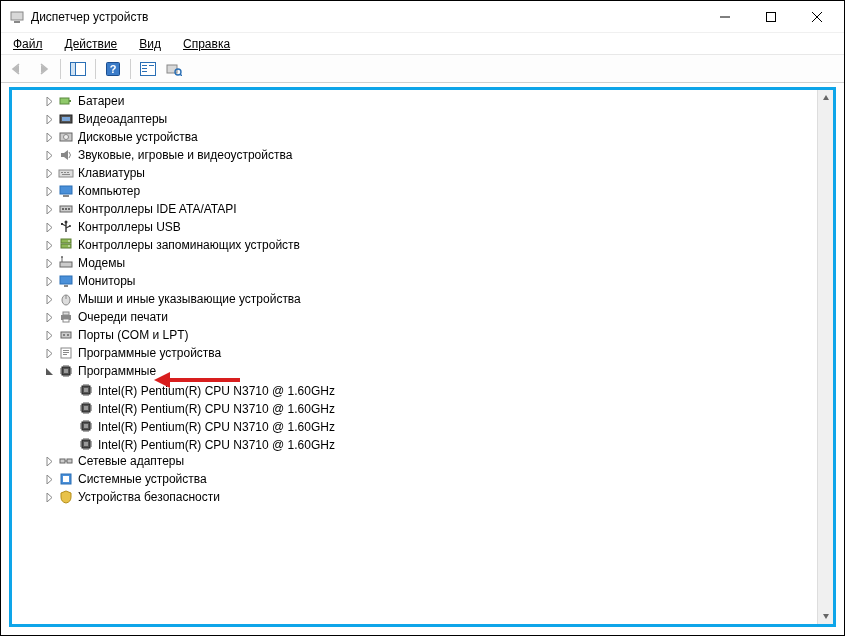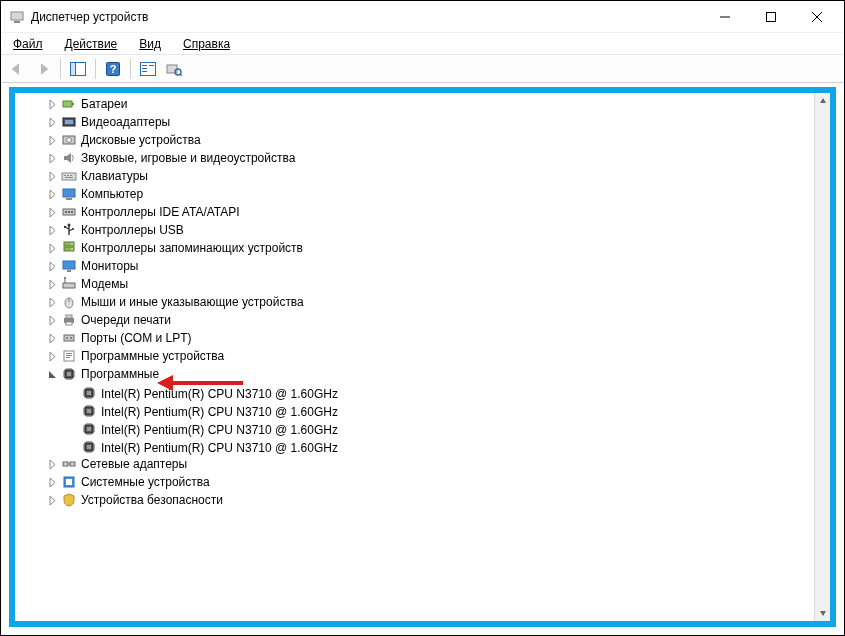--- a/index.html
+++ b/index.html
@@ -67,21 +67,21 @@
     width: 24px; height: 22px;
     display: flex; align-items: center; justify-content: center;
     border: 1px solid transparent;
     cursor: pointer;
   }
   .tbtn.disabled { opacity: .4; cursor: default; }
   .tsep { width: 1px; height: 20px; background: #d0d0d0; margin: 0 3px; }
   .content {
     flex: 1;
     position: relative;
-    border: 6px solid #0ea5e9;
+    border: 3px solid #0ea5e9;
     margin: 4px 8px 8px 8px;
     background: #fff;
     overflow: hidden;
   }
   .tree {
     position: absolute;
     inset: 0 16px 0 0;
     overflow: auto;
     padding: 2px 0;
   }
@@ -357,40 +357,40 @@
           <span class="label">Контроллеры запоминающих устройств</span>
         </div>
         <div class="row indent0">
           <span class="expander">
             <svg width="9" height="9" viewBox="0 0 9 9">
               <path d="M2 0 L7 4.5 L2 9 Z" fill="none" stroke="#888" stroke-width="1"></path>
             </svg>
           </span>
           <span class="dev-icon">
             <svg width="16" height="16" viewBox="0 0 16 16">
-              <rect x="2" y="3" width="12" height="8" fill="#4a90d9" stroke="#2a6fb5"></rect>
-              <rect x="6" y="12" width="4" height="2" fill="#888"></rect>
-            </svg>
-          </span>
-          <span class="label">Мониторы</span>
-        </div>
-        <div class="row indent0">
-          <span class="expander">
-            <svg width="9" height="9" viewBox="0 0 9 9">
-              <path d="M2 0 L7 4.5 L2 9 Z" fill="none" stroke="#888" stroke-width="1"></path>
-            </svg>
-          </span>
-          <span class="dev-icon">
-            <svg width="16" height="16" viewBox="0 0 16 16">
               <rect x="2" y="7" width="12" height="5" fill="#ccc" stroke="#666"></rect>
               <line x1="4" y1="7" x2="4" y2="2" stroke="#666"></line>
               <circle cx="4" cy="2" r="1" fill="#666"></circle>
             </svg>
           </span>
           <span class="label">Модемы</span>
+        </div>
+        <div class="row indent0">
+          <span class="expander">
+            <svg width="9" height="9" viewBox="0 0 9 9">
+              <path d="M2 0 L7 4.5 L2 9 Z" fill="none" stroke="#888" stroke-width="1"></path>
+            </svg>
+          </span>
+          <span class="dev-icon">
+            <svg width="16" height="16" viewBox="0 0 16 16">
+              <rect x="2" y="3" width="12" height="8" fill="#4a90d9" stroke="#2a6fb5"></rect>
+              <rect x="6" y="12" width="4" height="2" fill="#888"></rect>
+            </svg>
+          </span>
+          <span class="label">Мониторы</span>
         </div>
         <div class="row indent0">
           <span class="expander">
             <svg width="9" height="9" viewBox="0 0 9 9">
               <path d="M2 0 L7 4.5 L2 9 Z" fill="none" stroke="#888" stroke-width="1"></path>
             </svg>
           </span>
           <span class="dev-icon">
             <svg width="16" height="16" viewBox="0 0 16 16">
               <ellipse cx="8" cy="9" rx="4" ry="5" fill="#ddd" stroke="#888"></ellipse>

